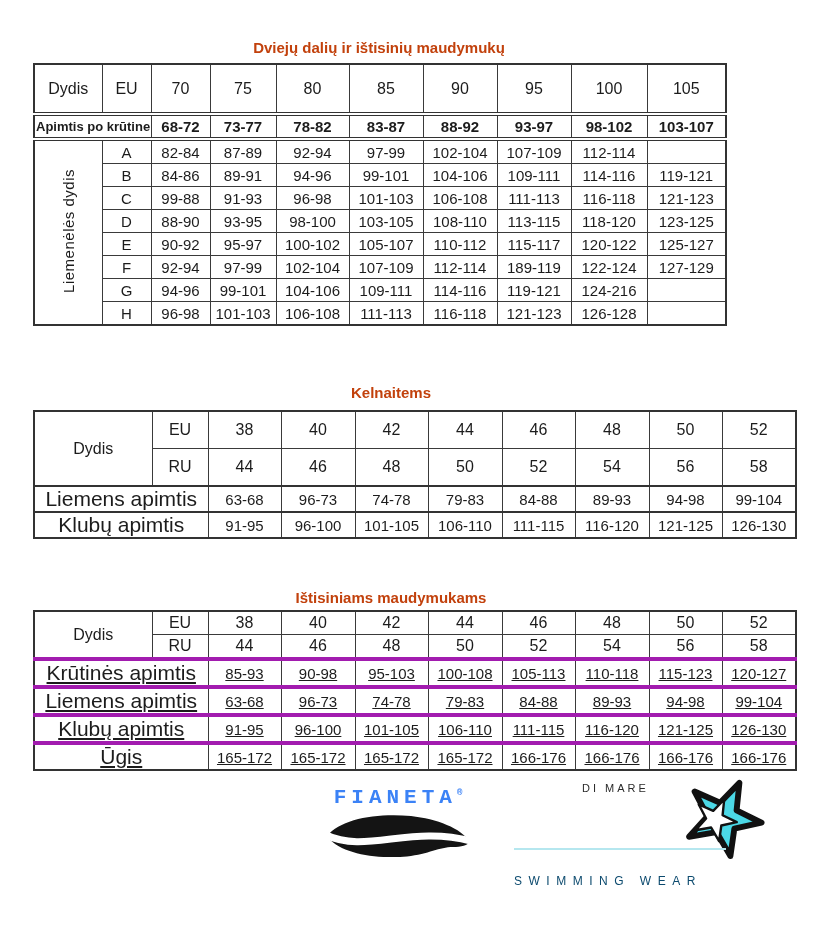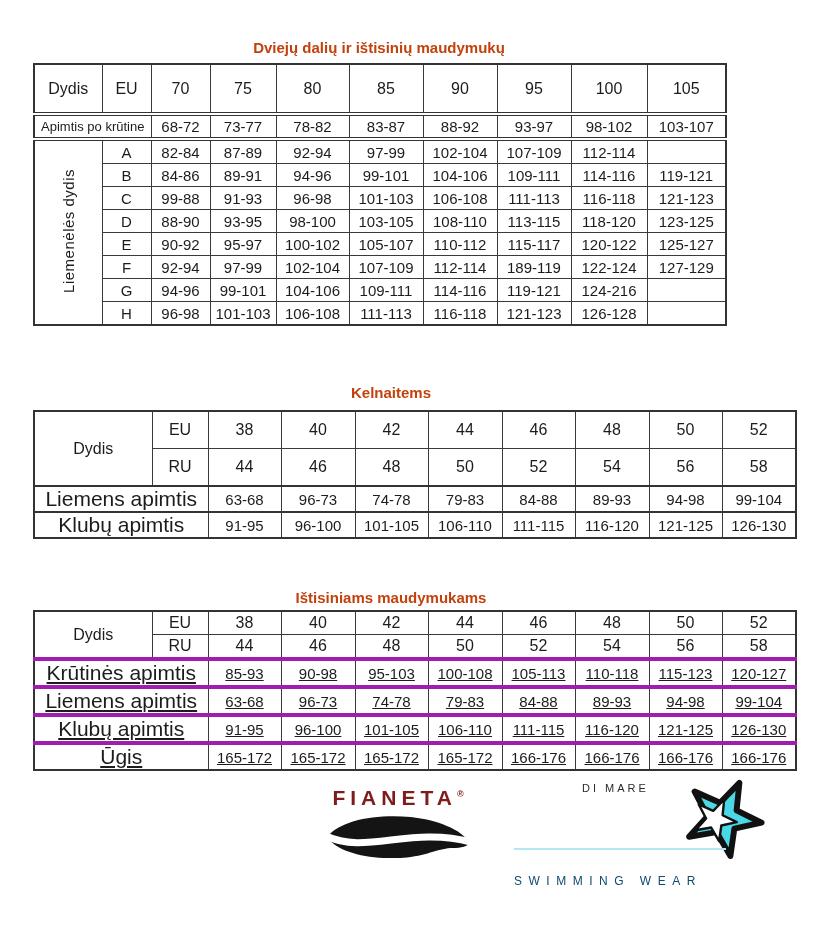--- a/index.html
+++ b/index.html
@@ -13,21 +13,21 @@
   .t2{left:33px;top:384px;width:716px;}
   .t3{left:33px;top:589px;width:716px;}
 
   table{position:absolute;border-collapse:collapse;table-layout:fixed;background:#fff;}
   td{
     border:1px solid #3a3a3a;text-align:center;vertical-align:middle;
     font-size:15px;color:#1c1c1c;padding:0 2px;white-space:nowrap;overflow:hidden;
   }
   .tbl1{left:33px;top:63px;width:692px;border:2px solid #333;}
   .tbl1 tr.hdr td{height:47px;font-size:16px;border-bottom:4px double #333;}
-  .tbl1 tr.ub td{height:21px;border-bottom:4px double #333;}
+  .tbl1 tr.ub td{height:21px;border-bottom:4px double #333;font-weight:bold;}
   .tbl1 td.ublbl{font-size:13px;padding:0 1px;}
   .tbl1 tr.cup td{height:22px;}
   .side-cell{background:#fff;}
   .vert{
     display:inline-block;writing-mode:vertical-rl;transform:rotate(180deg);
     font-size:15px;letter-spacing:0.5px;color:#1c1c1c;
   }
   .tbl2{left:33px;top:410px;width:762px;border:2px solid #333;}
   .tbl2 tr.tall td{height:36px;font-size:16px;}
   .tbl2 tr.m td{height:22px;border-top:2px solid #333;border-bottom:2px solid #333;}
@@ -325,21 +325,21 @@
         <td>165-172</td>
         <td>166-176</td>
         <td>166-176</td>
         <td>166-176</td>
         <td>166-176</td>
       </tr>
   </tbody>
 </table>
 
 <div class="fianeta">
-  <div class="fia-text" style="color: #7f1d1d;">
+  <div class="fia-text" style="color: #3b82f6; font-family: Liberation Mono, monospace;">
     <span>FIANETA</span><sup>®</sup>
   </div>
   <svg class="fia-wave" width="150" height="46" viewBox="0 0 150 46">
     <path d="M4,25 C18,8 52,2 88,5 C114,8 138,17 147,31 C145,34 138,36 130,36 C116,36 106,43 84,45.5 C52,48.5 15,42 4,25 Z" fill="#141414"></path>
     <path d="M3,24 C42,43 88,14 148,30" stroke="#ffffff" stroke-width="7" fill="none" stroke-linecap="round"></path>
   </svg>
 </div>
 
 <div class="stella">
   <span class="dimare">DI MARE</span>

